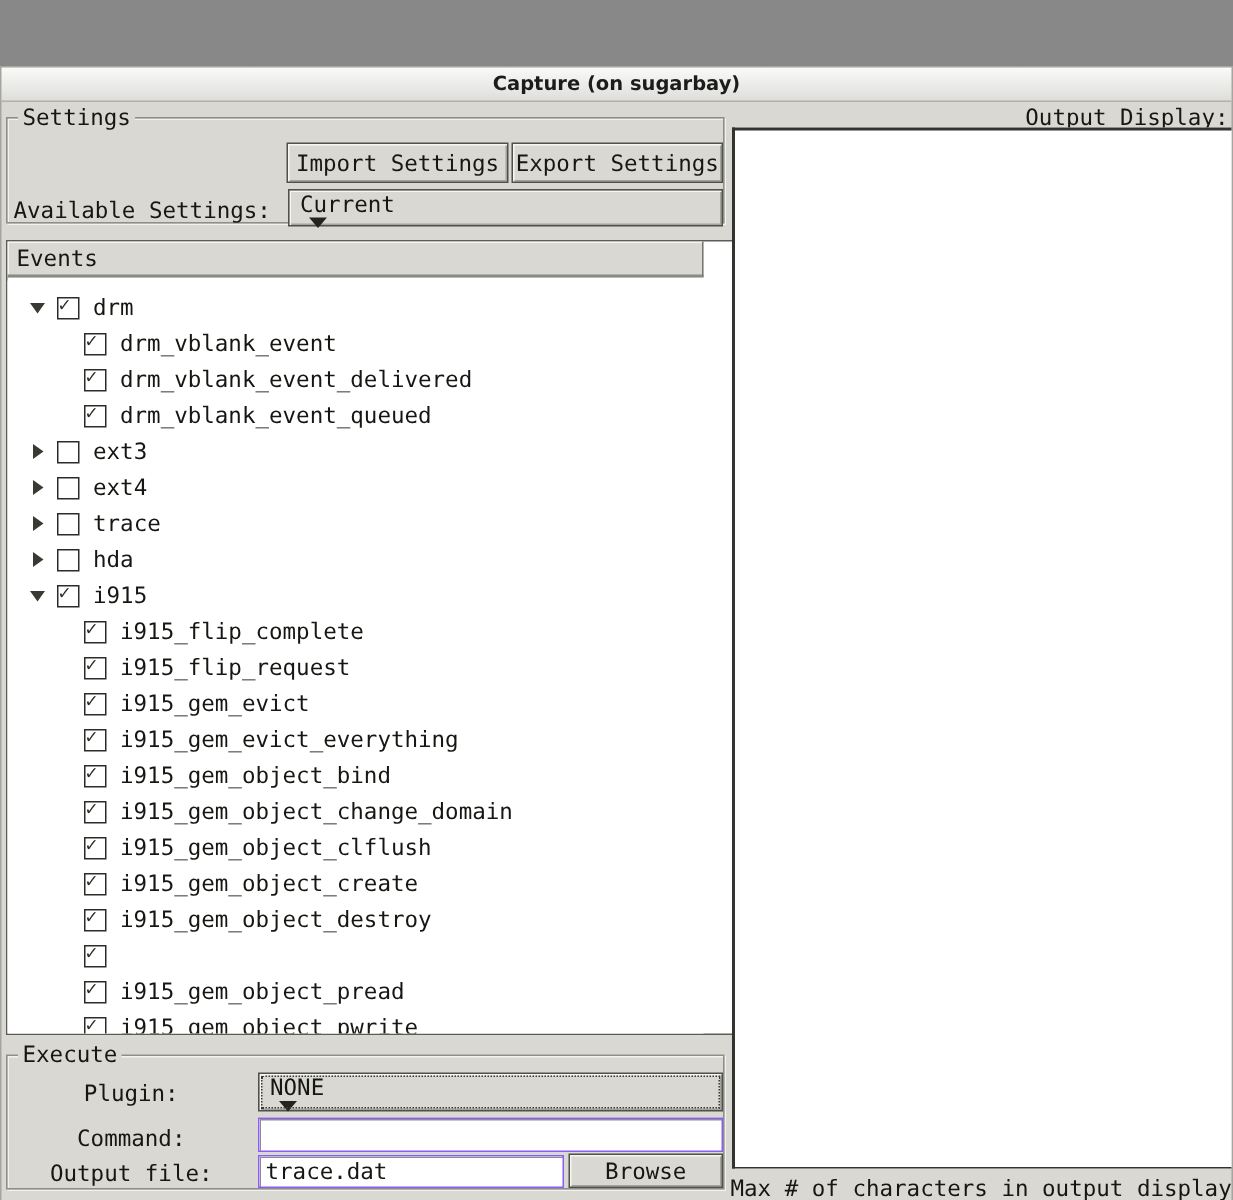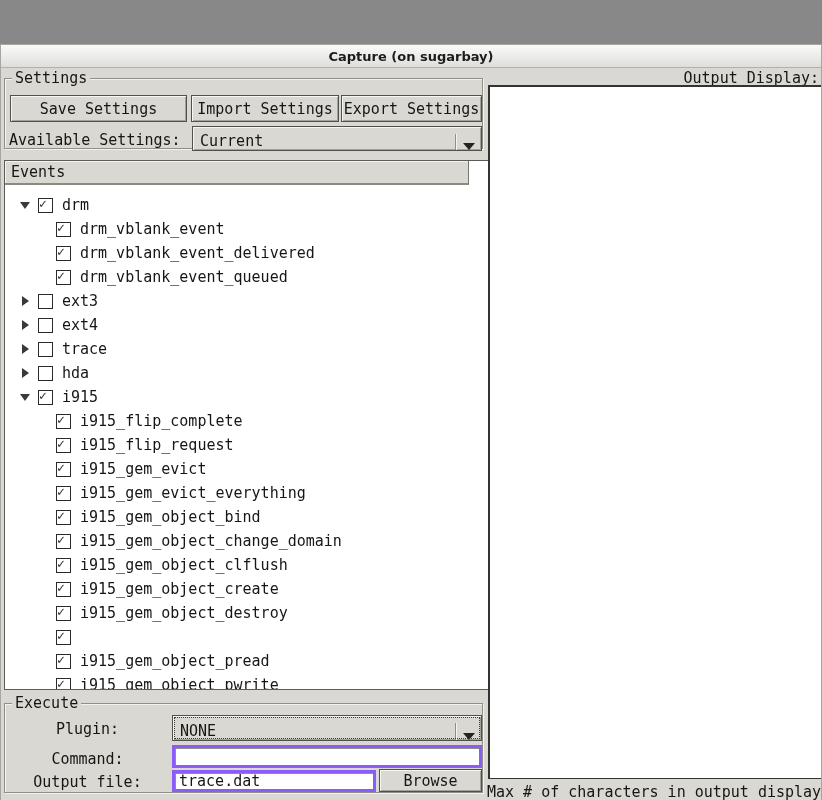--- a/index.html
+++ b/index.html
@@ -20,30 +20,30 @@
     font-size:13px;font-weight:bold;color:#1c1c1a;
   }
   
   .btn{
     background:#d9d8d2;border:1px solid #51514b;
     box-shadow:inset 1px 1px 0 #f6f6f3, inset -1px -1px 0 #a3a29c;
     display:flex;align-items:center;justify-content:center;
     box-sizing:border-box;cursor:default;white-space:nowrap;
   }
   .entry{
-    background:#ffffff;border:3px solid #8b5cf6;
+    background:#ffffff;border:1px solid #8b5cf6;
     box-shadow:inset 1px 1px 0 #8f8f89;
     box-sizing:border-box;display:flex;align-items:center;
     padding:0 4px;white-space:nowrap;overflow:hidden;
   }
   .combo{
     background:#d9d8d2;border:1px solid #51514b;
     box-shadow:inset 1px 1px 0 #f6f6f3, inset -1px -1px 0 #a3a29c;
-    box-sizing:border-box;display:flex;align-items:flex-end;
-    padding-left:7px;white-space:nowrap;
+    box-sizing:border-box;display:flex;align-items:flex-start;
+    padding-left:7px;white-space:nowrap;flex-direction:column;
   }
   .combo .spacer{flex:1;}
   .combo .sep{width:0;height:70%;border-left:1px solid #8f8f89;border-right:1px solid #f4f4f1;}
   .combo .arrowbox{width:24px;display:flex;align-items:center;justify-content:center;}
   .arrow-down{width:0;height:0;border-left:6px solid transparent;border-right:6px solid transparent;border-top:7px solid #24241f;}
   .arrow-up-sm{width:0;height:0;border-left:4px solid transparent;border-right:4px solid transparent;border-bottom:5px solid #24241f;}
   .arrow-down-sm{width:0;height:0;border-left:4px solid transparent;border-right:4px solid transparent;border-top:5px solid #24241f;}
   .frame{
     position:absolute;box-sizing:border-box;
     border:1px solid #8f8f89;
@@ -128,23 +128,20 @@
 <body>
 
 <div id="window">
 
   <div class="titlebar">
     <span>Capture (on sugarbay)</span>
   </div>
 
   <div class="frame" id="settings-frame">
     <span class="legend">Settings</span>
-    <div class="btn" id="btn-save">
-      <span>Save Settings</span>
-    </div>
     <div class="btn" id="btn-export">
       <span>Export Settings</span>
     </div>
     <div class="btn" id="btn-import">
       <span>Import Settings</span>
     </div>
     <div id="avail-label">Available Settings:</div>
     <div class="combo" id="avail-combo">
       <span>Current</span>
       <span class="spacer"></span>

